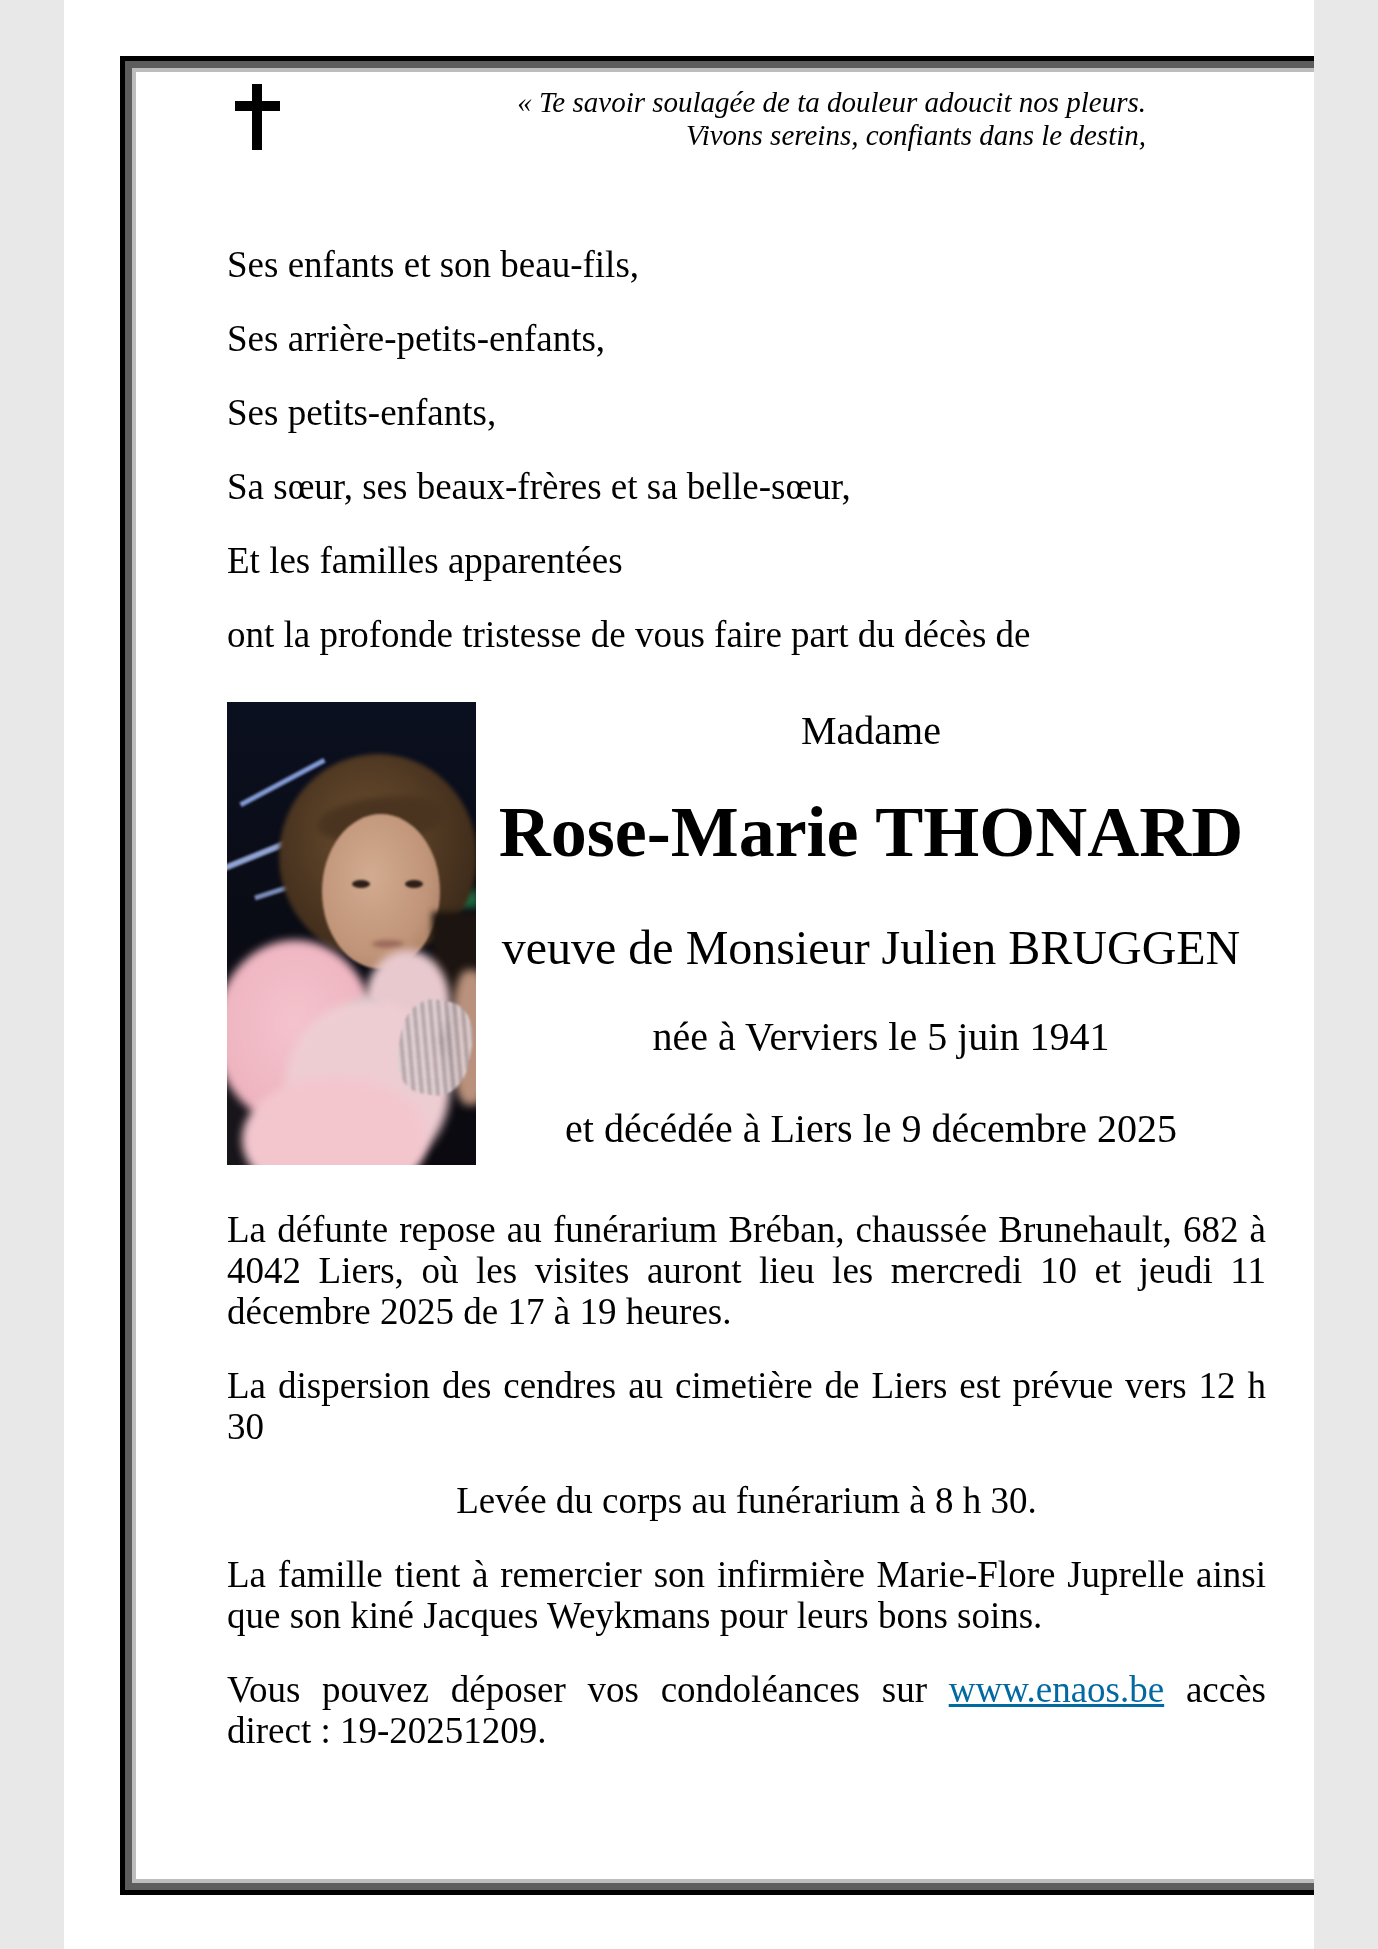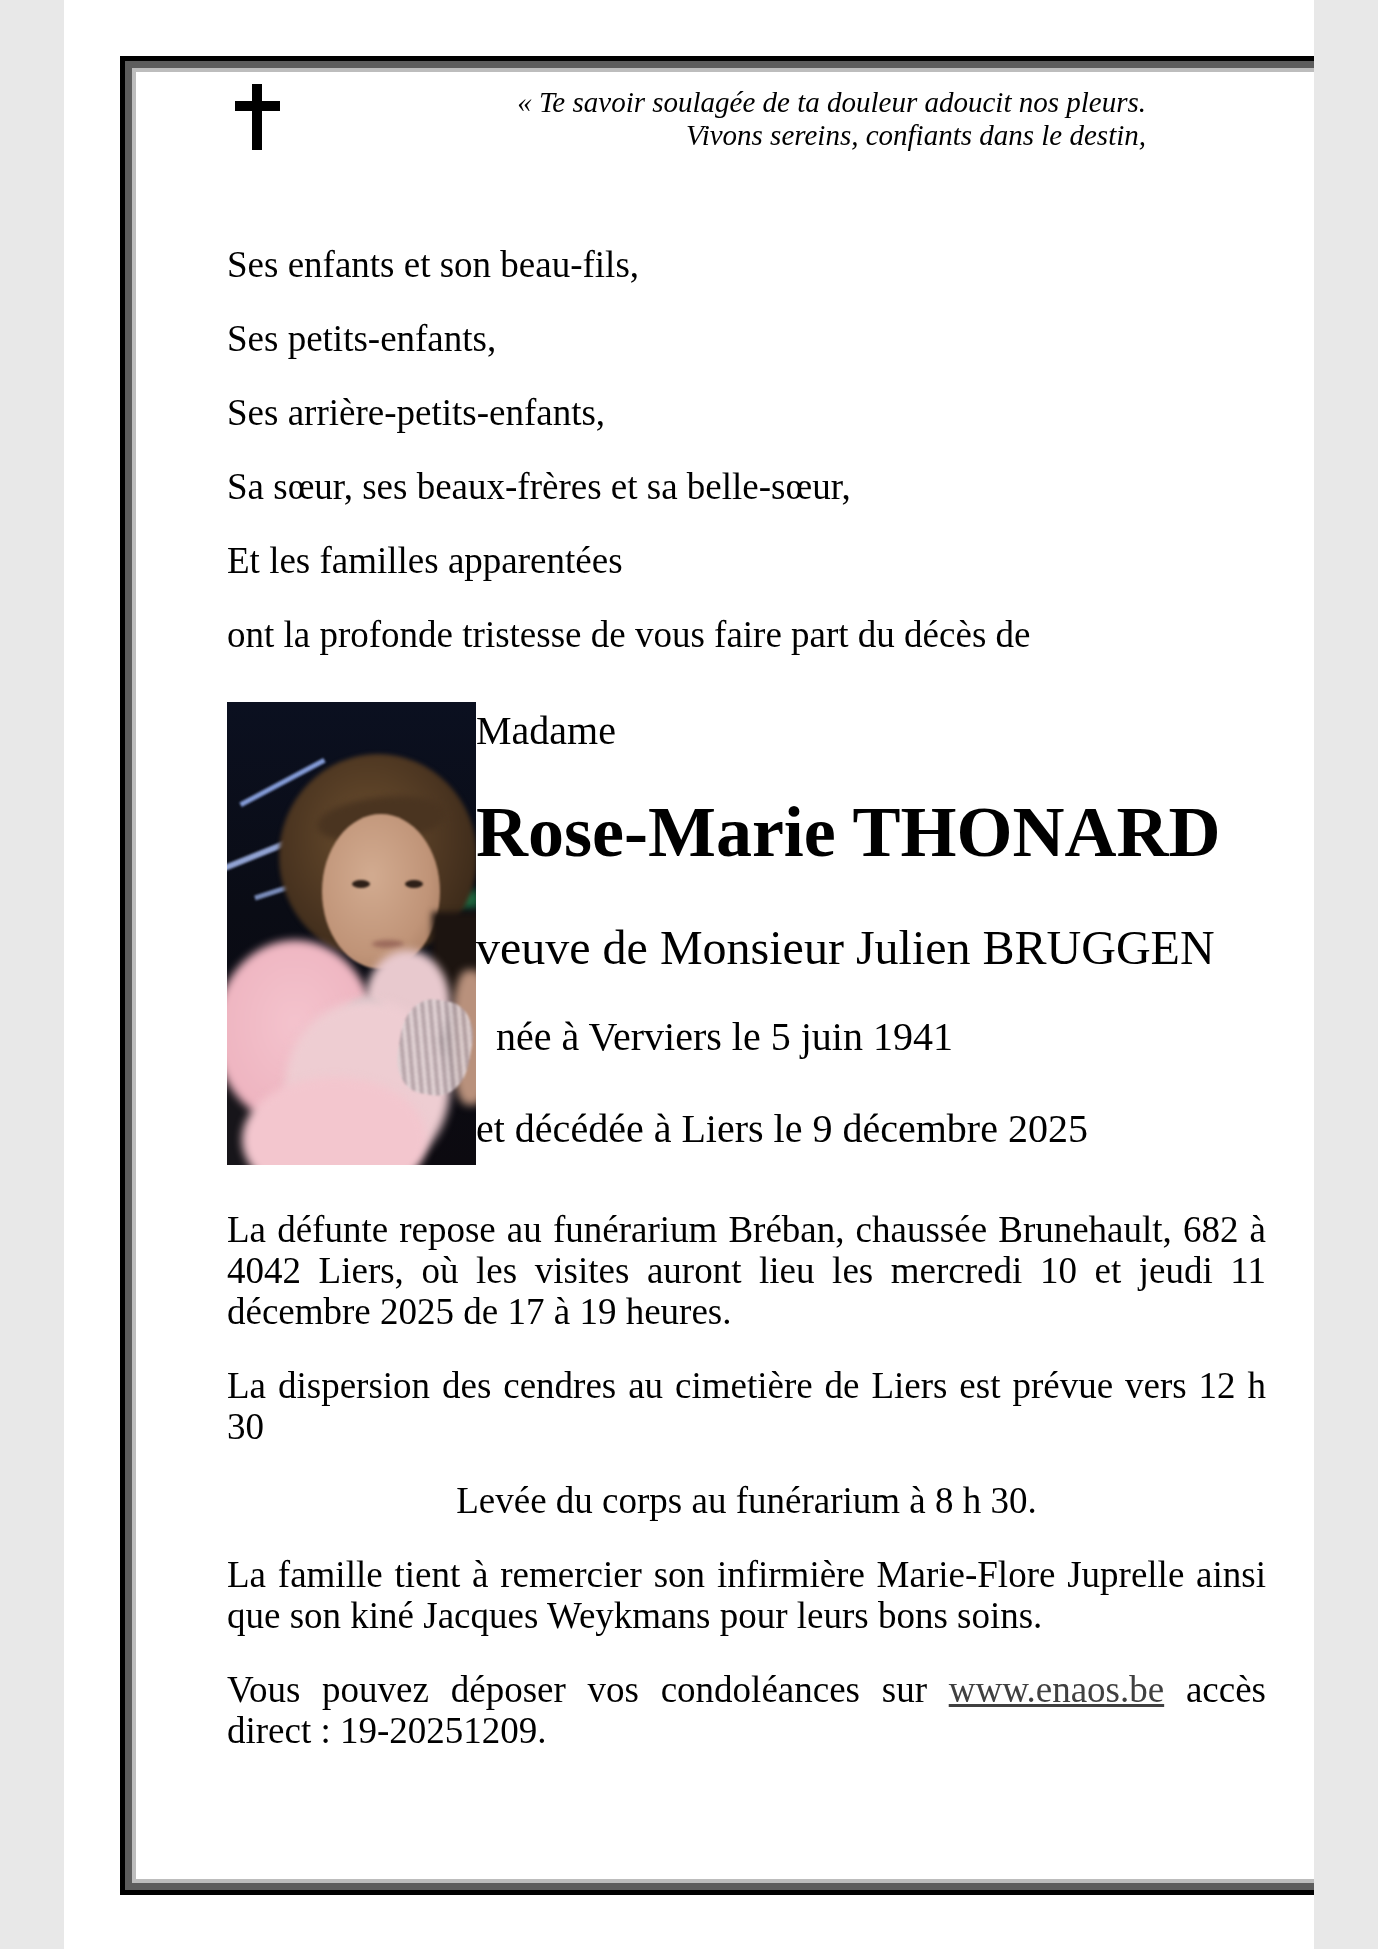--- a/index.html
+++ b/index.html
@@ -62,33 +62,33 @@
             background:radial-gradient(ellipse at 50% 45%, #f4c3cd 0%, #eeb4c0 70%, #e3a8b4 100%); filter:blur(4px); }
   .scarf2 { left:58px; top:298px; width:165px; height:175px; border-radius:50%; background:#eecdd2; filter:blur(5px); }
   .scarf3 { left:15px; top:375px; width:185px; height:125px; border-radius:50%; background:#f3c6ce; filter:blur(4px); }
   .scarffold { left:95px; top:295px; width:62px; height:145px; border-radius:45%; background:#c9bfc2; transform:rotate(14deg); filter:blur(3px); }
   .scarf4 { left:138px; top:248px; width:85px; height:105px; border-radius:50%; background:#e8c9ce; filter:blur(4px); }
   .fan { left:172px; top:298px; width:72px; height:95px; border-radius:40%;
          background:repeating-linear-gradient(75deg,#ddd0d2 0 4px,#b4a3a8 4px 8px); transform:rotate(10deg); filter:blur(1px); opacity:.9; }
 
   
   .headline { position:absolute; left:412px; width:790px; top:0; height:0; }
-  .headline > div { position:absolute; left:0; right:0; text-align:left; line-height:1; white-space:nowrap; }
+  .headline > div { position:absolute; left:0; right:0; text-align:center; line-height:1; white-space:nowrap; }
   .h-madame  { top:711px;  font-size:40px; }
   .h-name    { top:796px;  font-size:72px; font-weight:bold; }
   .h-widow   { top:924px;  font-size:48px; }
   .h-birth   { top:1017px; font-size:40px;padding-left:20px; }
   .h-death   { top:1109px; font-size:40px; }
 
   
   .bodytext { position:absolute; left:163px; top:1209px; width:1039px; font-size:37px; line-height:41px; }
   .bodytext p { margin:0 0 33px 0; text-align:justify; }
   .bodytext p.center { text-align:center; }
   .bodytext p:last-child { margin-bottom:0; }
-  a.enaos { color:#404040; }
+  a.enaos { color:#0369a1; }
 </style>
 </head>
 <body>
 
 <div class="page">
 
   <div class="frame">
     <div class="frame-mid">
       <div class="frame-inner"></div>
     </div>
@@ -99,22 +99,22 @@
     <div class="h"></div>
   </div>
 
   <div class="quote">
     <div>« Te savoir soulagée de ta douleur adoucit nos pleurs.</div>
     <div>Vivons sereins, confiants dans le destin,</div>
   </div>
 
   <div class="family">
     <div>Ses enfants et son beau-fils,</div>
+    <div>Ses arrière-petits-enfants,</div>
     <div>Ses petits-enfants,</div>
-    <div>Ses arrière-petits-enfants,</div>
     <div>Sa sœur, ses beaux-frères et sa belle-sœur,</div>
     <div>Et les familles apparentées</div>
     <div>ont la profonde tristesse de vous faire part du décès de</div>
   </div>
 
   <div class="photo">
     <div class="streak1"></div>
     <div class="streak2"></div>
     <div class="streak3"></div>
     <div class="streak4"></div>

